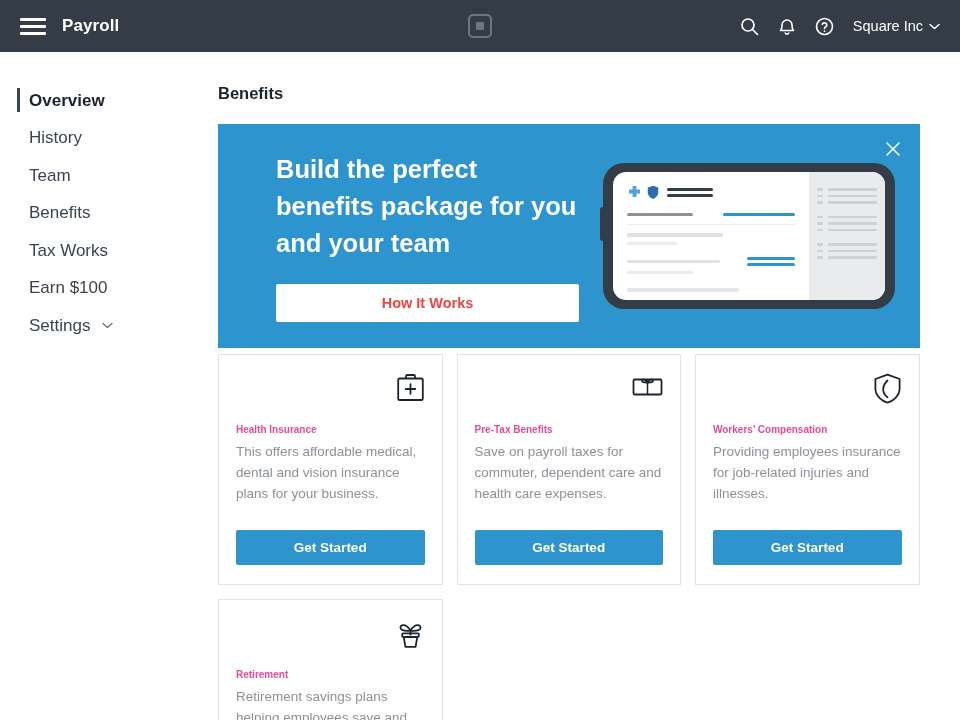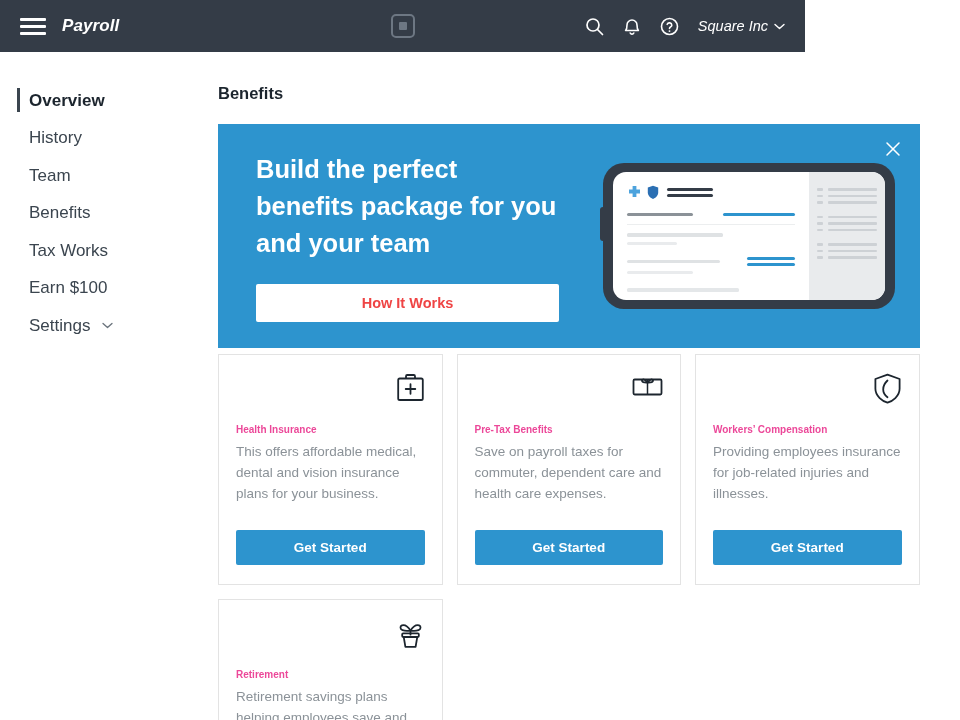--- a/index.html
+++ b/index.html
@@ -5,25 +5,24 @@
   * { box-sizing: border-box; margin: 0; padding: 0; }
   html, body {
     width: 960px; height: 720px;
     background: #ffffff;
     font-family: "Liberation Sans", sans-serif;
     overflow: hidden;
   }
 
   
   .topbar {
-    height: 52px; width: 805px;
+    height: 52px; width: 960px;
     background: #343c47;
     display: flex; align-items: center;
     position: relative;
-    font-style: italic;
   }
   .tb-left { display: flex; align-items: center; padding-left: 20px; gap: 16px; }
   .hamburger { width: 26px; height: 17px; display: flex; flex-direction: column;
                justify-content: space-between; cursor: pointer; }
   .hamburger span { display: block; height: 3px; width: 100%; background: #ffffff; border-radius: 1px; }
   .app-title { color: #ffffff; font-size: 17px; font-weight: bold; letter-spacing: .1px; }
 
   .tb-center { position: absolute; left: 50%; transform: translateX(-50%);
                display: flex; align-items: center; }
   .sq-logo { width: 24px; height: 24px; border: 2.5px solid #6d7783; border-radius: 5px;
@@ -47,21 +46,21 @@
   .side-item .chev { margin-left: 12px; display: flex; }
 
   
   .main { flex: 1; padding: 0 40px 0 0; }
   .page-title { font-size: 16.5px; font-weight: bold; color: #1c252e; margin: 32px 0 0 0; }
 
   
   .banner { margin-top: 21px; height: 224px; background: #2d94ce; position: relative;
             width: 702px; display: flex; align-items: center; }
   .banner-close { position: absolute; top: 15px; right: 17px; width: 20px; height: 20px; cursor: pointer; }
-  .banner-text { padding-left: 38px; width: 340px; }
+  .banner-text { padding-left: 38px; width: 340px; margin-left: 20px; }
   .banner-h { color: #ffffff; font-size: 25.5px; font-weight: bold; line-height: 37px; }
   .banner-btn { margin-top: 22px; width: 303px; height: 38px; background: #ffffff;
                 border: none; border-radius: 2px; color: #ef4444; font-size: 14.5px;
                 font-weight: bold; cursor: pointer; font-family: inherit; text-align: center; }
 
   
   .phone { position: absolute; right: 25px; top: 39px; width: 292px; height: 146px;
            background: #343c47; border-radius: 21px; padding: 9px 10px; }
   .phone::after { content:""; position:absolute; left:-3px; top:44px; width:4px; height:34px;
                   background:#343c47; border-radius:3px 0 0 3px; }

